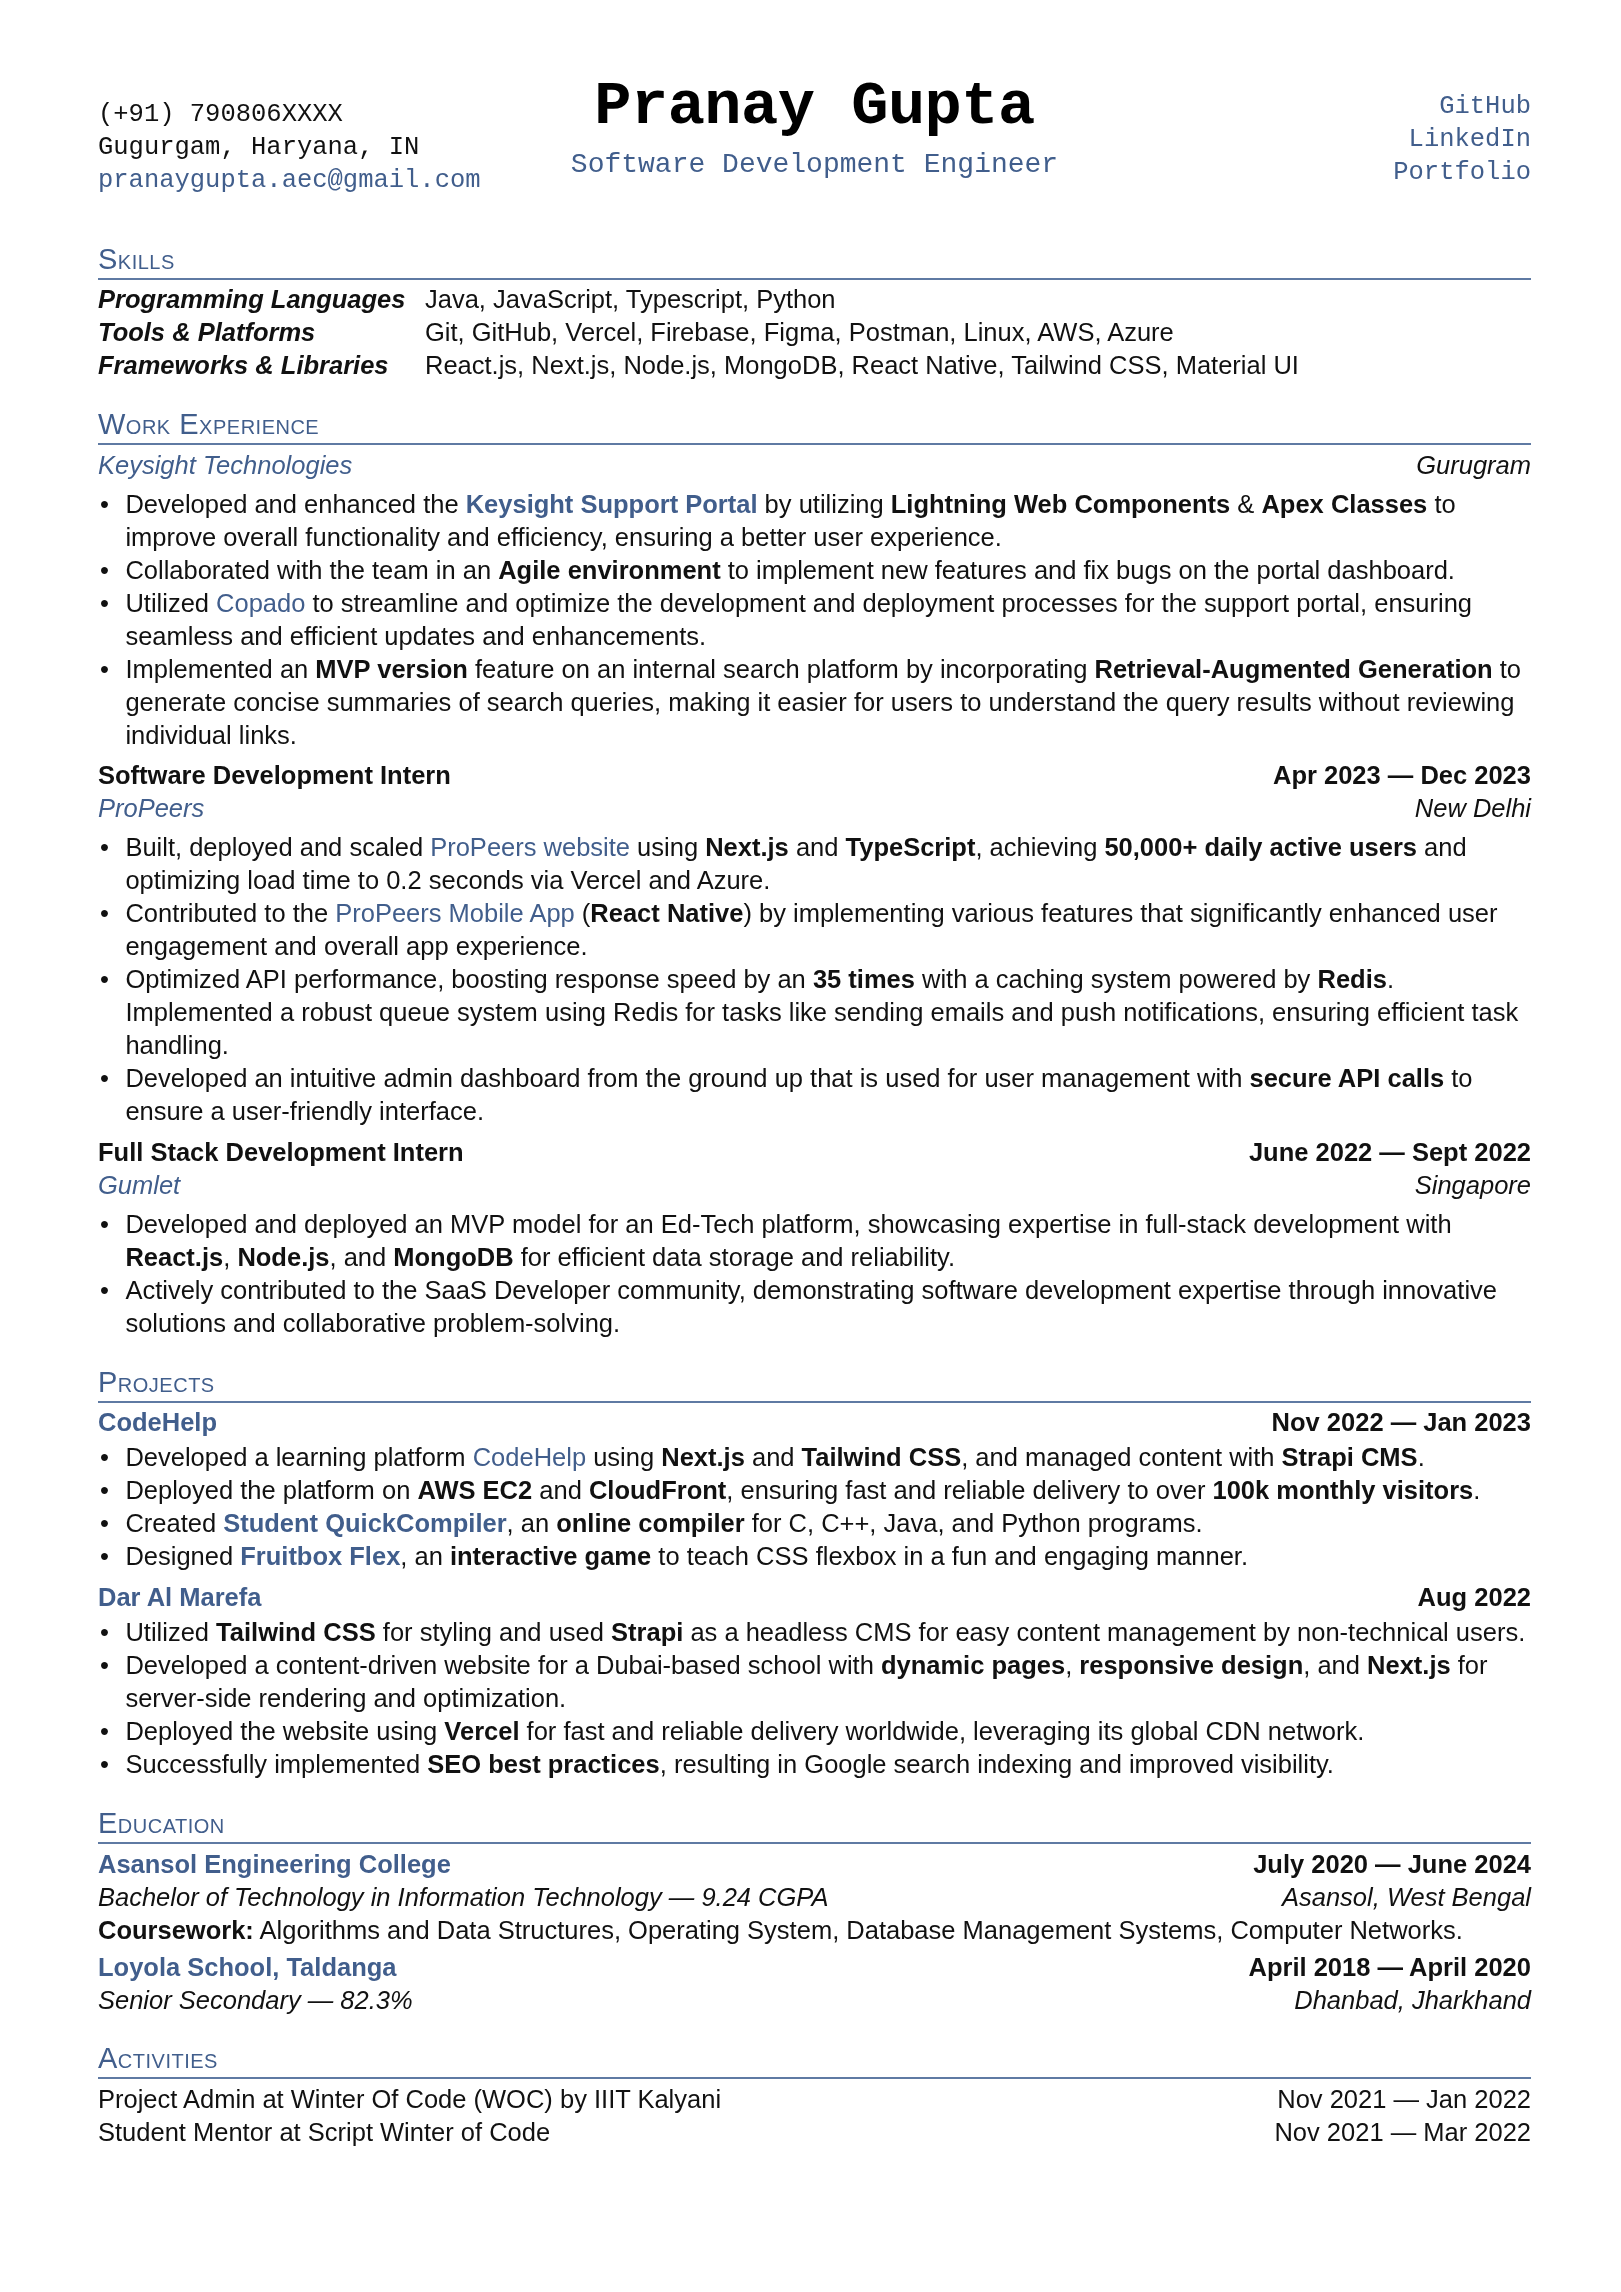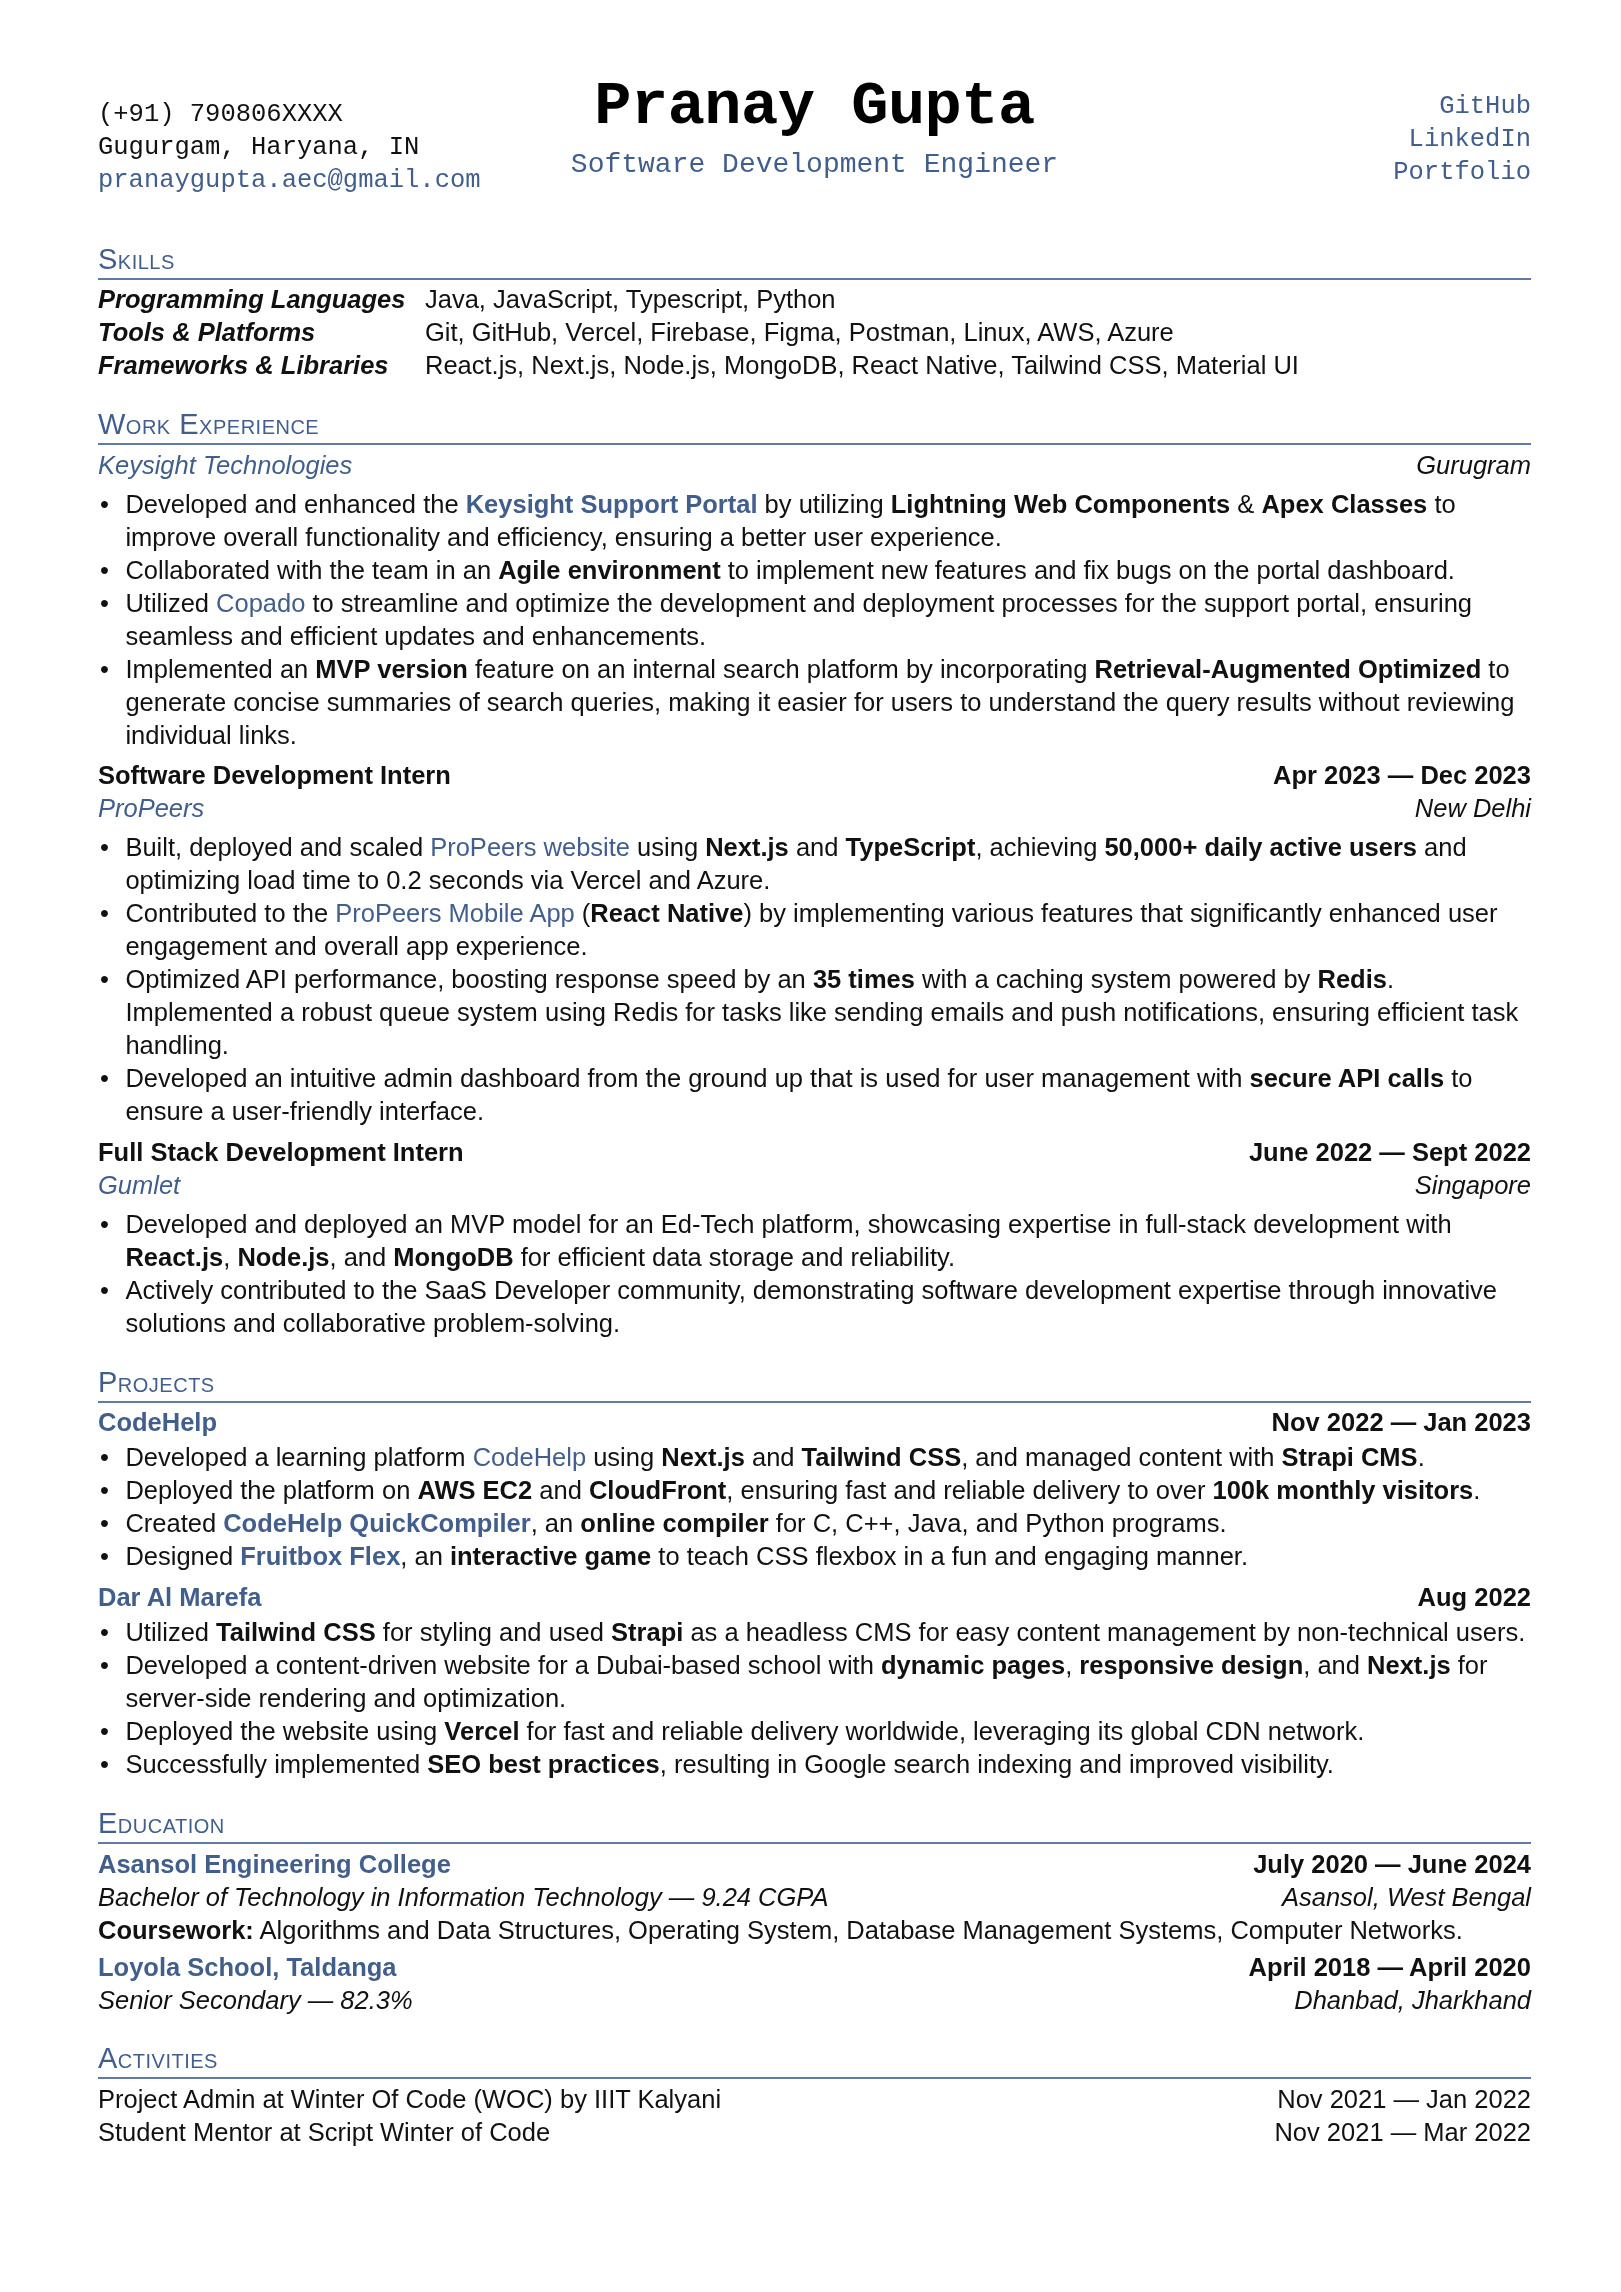--- a/index.html
+++ b/index.html
@@ -82,21 +82,21 @@
     <div id="jobs">
         <div class="entry">
           <div class="row">
             <span class="company">Keysight Technologies</span>
             <span class="it right">Gurugram</span>
           </div>
           <ul style="margin-top: 5.9px;">
             <li><span>Developed and enhanced the </span><a class="link b">Keysight Support Portal</a><span> by utilizing </span><b>Lightning Web Components</b><span> &amp; </span><b>Apex Classes</b><span> to improve overall functionality and efficiency, ensuring a better user experience.</span></li>
             <li><span>Collaborated with the team in an </span><b>Agile environment</b><span> to implement new features and fix bugs on the portal dashboard.</span></li>
             <li><span>Utilized </span><a class="link">Copado</a><span> to streamline and optimize the development and deployment processes for the support portal, ensuring seamless and efficient updates and enhancements.</span></li>
-            <li><span>Implemented an </span><b>MVP version</b><span> feature on an internal search platform by incorporating </span><b>Retrieval-Augmented Optimized</b><span> to generate concise summaries of search queries, making it easier for users to understand the query results without reviewing individual links.</span></li>
+            <li><span>Implemented an </span><b>MVP version</b><span> feature on an internal search platform by incorporating </span><b>Retrieval-Augmented Generation</b><span> to generate concise summaries of search queries, making it easier for users to understand the query results without reviewing individual links.</span></li>
           </ul>
         </div>
         <div class="entry">
           <div class="row">
             <span class="b">Software Development Intern</span>
             <span class="b right">Apr 2023 — Dec 2023</span>
           </div>
           <div class="row">
             <span class="company">ProPeers</span>
             <span class="it right">New Delhi</span>
@@ -129,21 +129,21 @@
     <div class="section-title">Projects</div>
     <div id="projects">
         <div class="entry">
           <div class="row">
             <a class="proj-title">CodeHelp</a>
             <span class="b right">Nov 2022 — Jan 2023</span>
           </div>
           <ul>
             <li><span>Developed a learning platform </span><a class="link">CodeHelp</a><span> using </span><b>Next.js</b><span> and </span><b>Tailwind CSS</b><span>, and managed content with </span><b>Strapi CMS</b><span>.</span></li>
             <li><span>Deployed the platform on </span><b>AWS EC2</b><span> and </span><b>CloudFront</b><span>, ensuring fast and reliable delivery to over </span><b>100k monthly visitors</b><span>.</span></li>
-            <li><span>Created </span><a class="link b">CodeHelp QuickCompiler</a><span>, an </span><b>online compiler</b><span> for C, C++, Java, and Python programs.</span></li>
+            <li><span>Created </span><a class="link b">Student QuickCompiler</a><span>, an </span><b>online compiler</b><span> for C, C++, Java, and Python programs.</span></li>
             <li><span>Designed </span><a class="link b">Fruitbox Flex</a><span>, an </span><b>interactive game</b><span> to teach CSS flexbox in a fun and engaging manner.</span></li>
           </ul>
         </div>
         <div class="entry">
           <div class="row">
             <a class="proj-title">Dar Al Marefa</a>
             <span class="b right">Aug 2022</span>
           </div>
           <ul>
             <li><span>Utilized </span><b>Tailwind CSS</b><span> for styling and used </span><b>Strapi</b><span> as a headless CMS for easy content management by non-technical users.</span></li>

